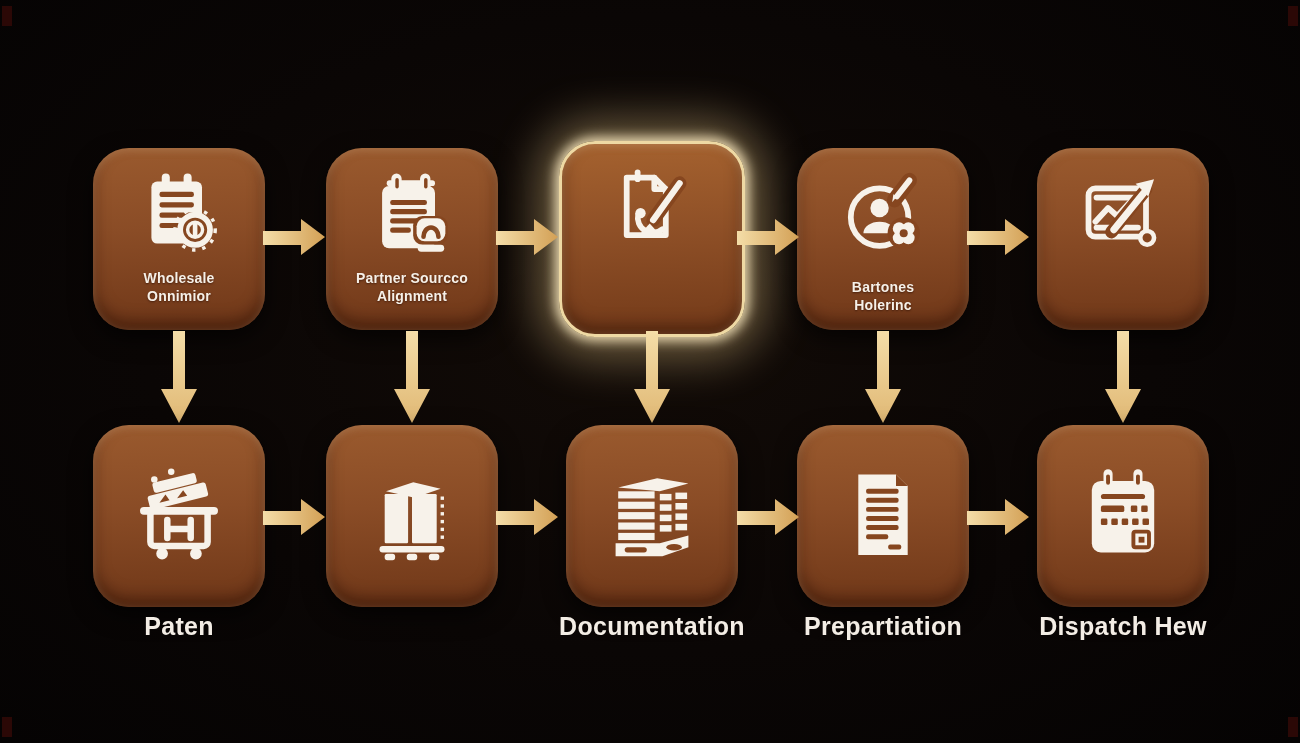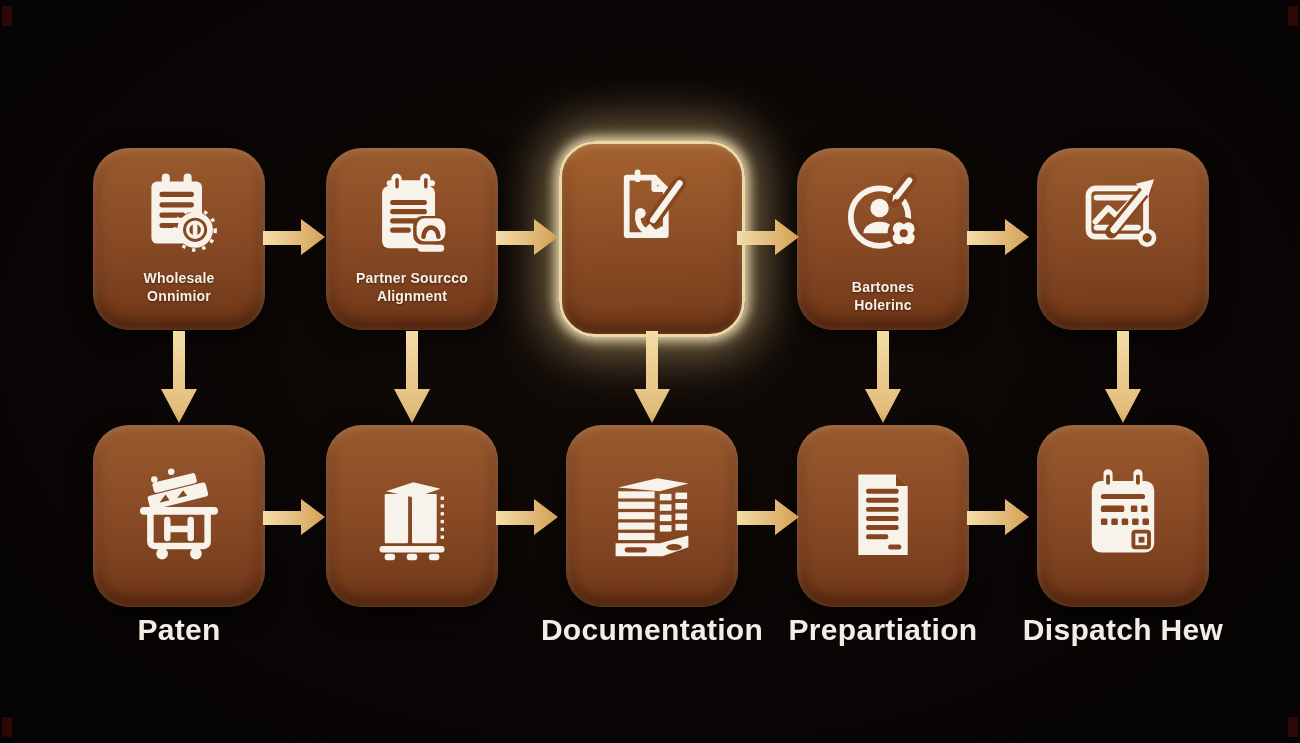--- a/index.html
+++ b/index.html
@@ -32,21 +32,21 @@
   .node .icon-wrap { margin-top:18px; height:100px; display:flex; align-items:center; justify-content:center; }
   .row-bottom .node .icon-wrap { margin-top:0; height:auto; }
   .node-label {
     text-align:center; color:#f6f0e8; font-weight:bold; font-size:14px; line-height:1.25;
     letter-spacing:.2px; margin-top:4px; white-space:nowrap;
     text-shadow:0 1px 2px rgba(40,12,2,.6);
   }
   .node-label span { display:block; }
   .ext-label {
     position:absolute; width:300px; text-align:center; top:610px;
-    color:#f3ede5; font-weight:bold; font-size:30px; line-height:1.3; letter-spacing:.3px;
+    color:#f3ede5; font-weight:bold; font-size:25px; line-height:1.3; letter-spacing:.3px;
   }
   .ext-label span { display:block; }
   .lx0{ left:29px; } .lx1{ left:262px; } .lx2{ left:502px; } .lx3{ left:733px; } .lx4{ left:973px; }
 
   .arrow-h { position:absolute; width:64px; height:44px; top:215px; }
   .row-bottom-arrows .arrow-h { top:495px; }
   .ax0{ left:263px; } .ax1{ left:496px; } .ax2{ left:737px; } .ax3{ left:967px; }
   .arrow-v { position:absolute; width:44px; height:94px; top:331px; }
   .vx0{ left:157px; } .vx1{ left:390px; } .vx2{ left:630px; } .vx3{ left:861px; } .vx4{ left:1101px; }
 

